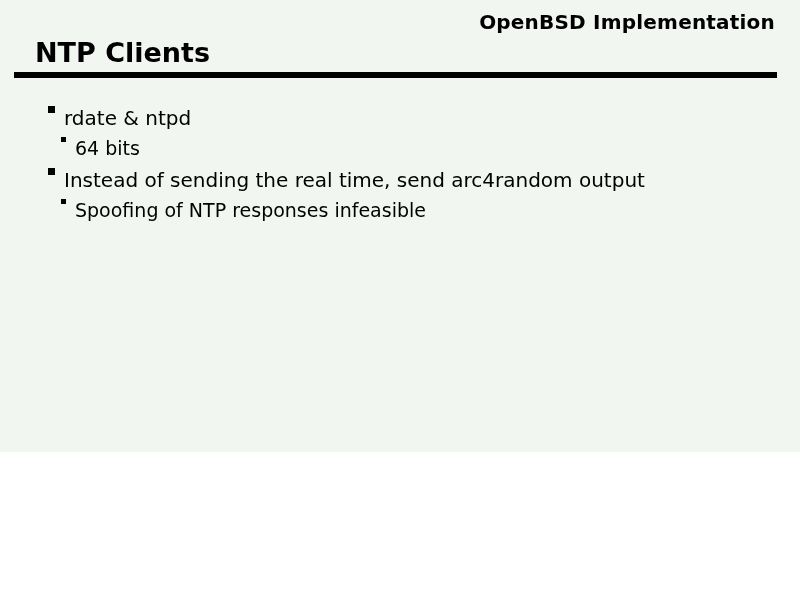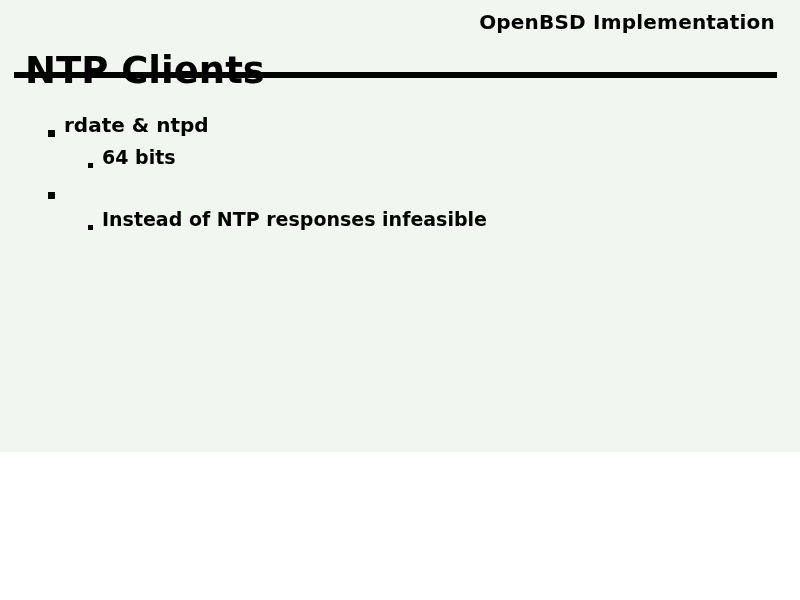--- a/index.html
+++ b/index.html
@@ -20,55 +20,52 @@
     top: 10px;
     right: 25px;
     font-size: 20px;
     font-weight: 600;
     letter-spacing: 0.2px;
     white-space: nowrap;
   }
   .slide-title {
     position: absolute;
     top: 37px;
-    left: 25px;
-    font-size: 37px;
+    left: 35px;
+    font-size: 27px;
     font-weight: 600;
     white-space: nowrap;
-    margin-top: 12px;
   }
   .title-rule {
     position: absolute;
     top: 72px;
     left: 14px;
     width: 763px;
     height: 6px;
     background: #000000;
   }
   .content {
     position: absolute;
     top: 106px;
     left: 0;
     width: 800px;
   }
   .li {
     display: flex;
-    align-items: flex-end;
+    align-items: flex-start;
     height: 31px;
     white-space: nowrap;
-    font-weight: bold;
   }
   .li.level-1 {
     padding-left: 48px;
     font-size: 20px;
   }
   .li.level-2 {
     padding-left: 61px;
     font-size: 19px;
-    margin-left: 27px;
   }
   .bullet {
     flex: 0 0 auto;
     background: #000000;
     display: inline-block;
   }
   .level-1 .bullet {
     width: 7px;
     height: 7px;
     margin-right: 9px;
@@ -101,22 +98,23 @@
     </div>
 
 
     <div class="li level-2">
       <span class="bullet"></span>
       <span class="li-text">64 bits</span>
     </div>
 
     <div class="li level-1">
       <span class="bullet"></span>
+      <span class="li-text">Instead of sending the real time, send arc4random output</span>
     </div>
 
 
     <div class="li level-2">
       <span class="bullet"></span>
-      <span class="li-text">Instead of NTP responses infeasible</span>
+      <span class="li-text">Spoofing of NTP responses infeasible</span>
     </div>
 
   </div>
 </div>
 
 </body></html>

